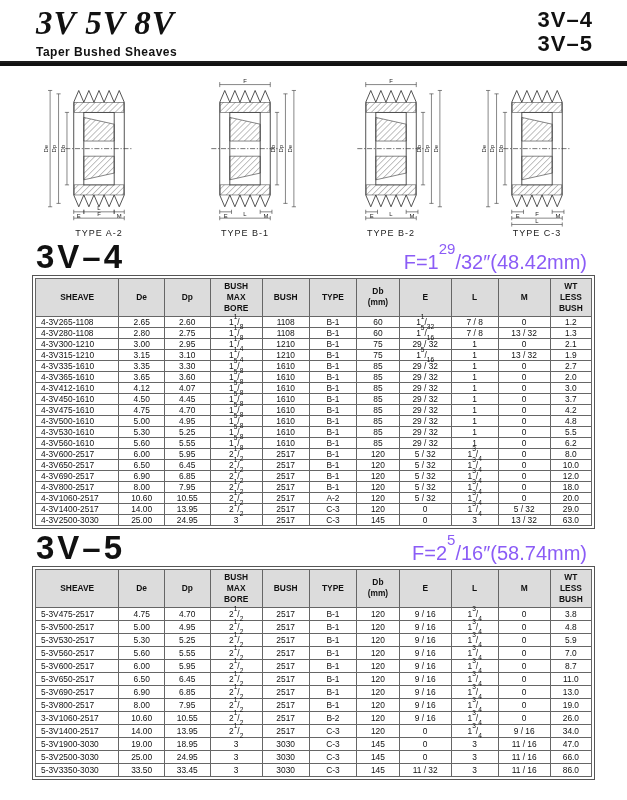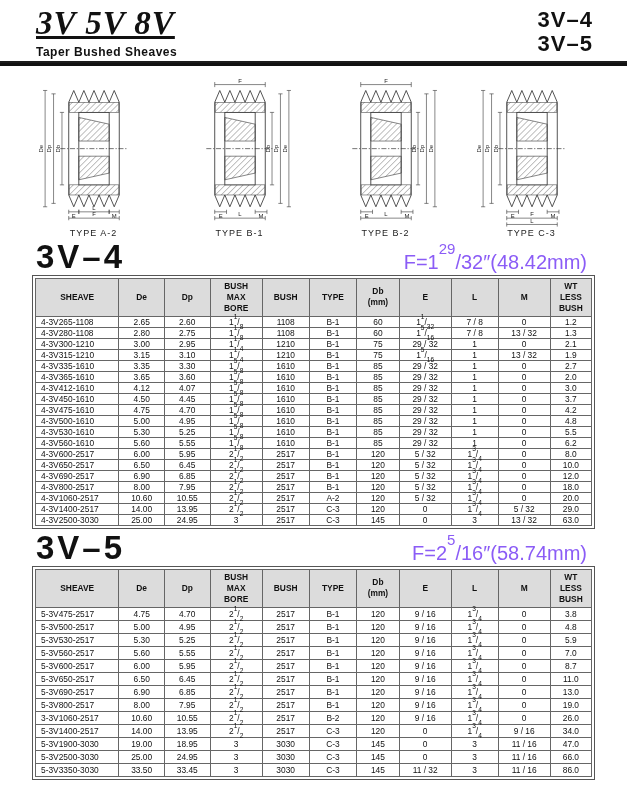--- a/index.html
+++ b/index.html
@@ -6,28 +6,28 @@
   html,body { background:#fff; }
   .page {
     width:627px; height:800px; overflow:hidden; position:relative;
     background:#fff; color:#1a1a1a;
     font-family:"Liberation Sans", sans-serif;
   }
   
   header { display:flex; justify-content:space-between; align-items:flex-start;
            padding:6px 34px 0 36px; height:60px; }
   .brand { font-family:"Liberation Serif", serif; font-style:italic; font-weight:bold;
-           font-size:33px; line-height:34px; letter-spacing:1px; color:#111;text-decoration:underline; }
+           font-size:33px; line-height:34px; letter-spacing:1px; color:#111; }
   .subtitle { font-size:12px; font-weight:bold; letter-spacing:.5px; line-height:24px; color:#111; }
   .h-right { text-align:right; font-size:22px; font-weight:bold; line-height:24px;
              letter-spacing:1px; padding-top:2px; color:#111; }
   .rule { height:3px; border-top:2px solid #1b1b1b; border-bottom:3px solid #111; margin:1px 0 0 0; }
   
-  .drawings { display:flex; justify-content:center; align-items:flex-end;
-              padding:4px 22px 0 20px; height:172px; }
+  .drawings { display:flex; justify-content:flex-start; align-items:flex-end;
+              padding:4px 22px 0 26px; height:172px; }
   .drawing { text-align:center; }
   .drawing svg { display:block; margin:0 auto; }
   .cap { font-size:9px; letter-spacing:1px; color:#222; margin-top:1px; }
   
   .section-head { display:flex; justify-content:space-between; align-items:flex-end;
                   padding:1px 40px 2px 36px; height:37px; }
   .section-title { font-size:33px; font-weight:bold; letter-spacing:3px; line-height:33px; color:#111; }
   .formula { font-size:20px; color:#8b5cf6; line-height:22px; }
   .formula sup { font-size:15px; position:relative; top:-7px; line-height:0; }
   

